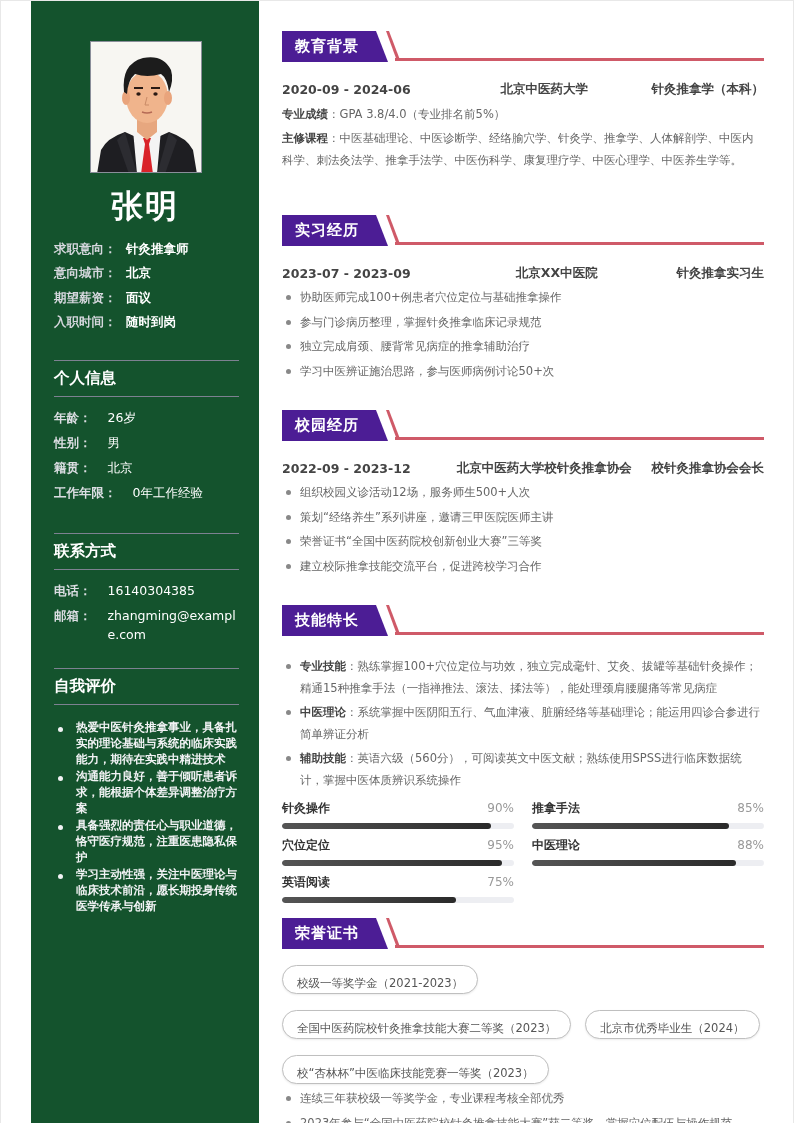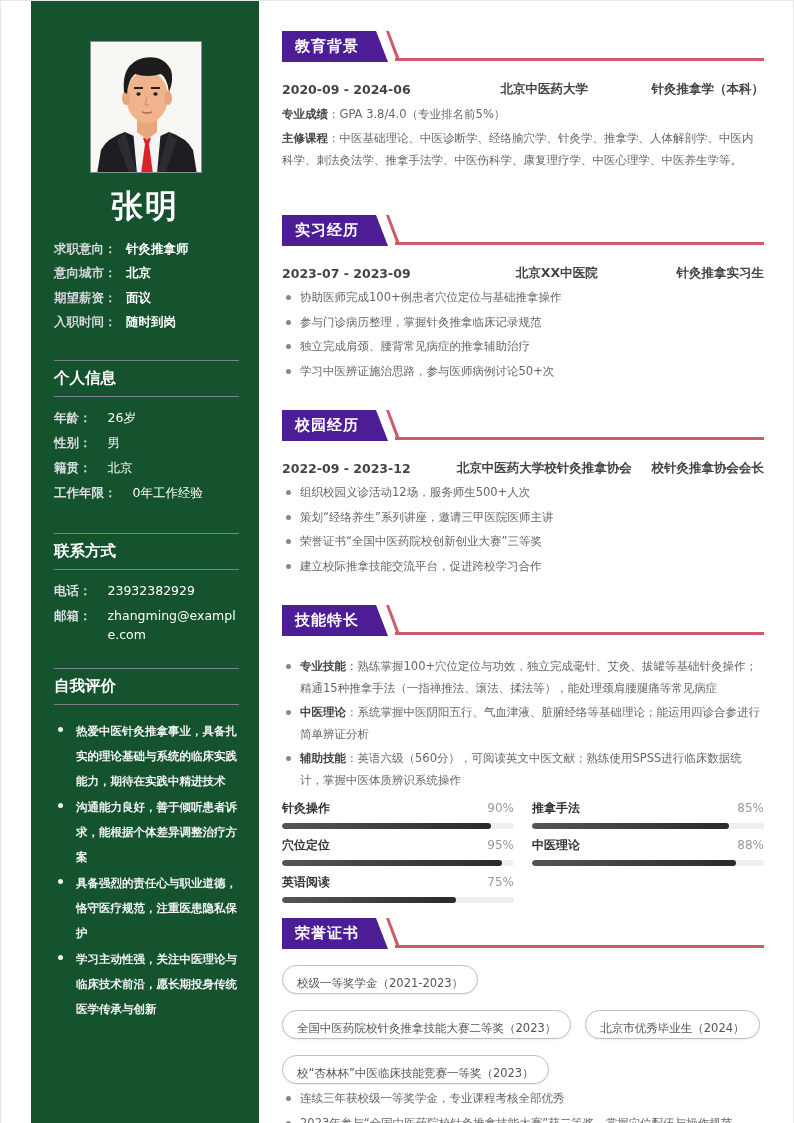--- a/index.html
+++ b/index.html
@@ -21,21 +21,21 @@
   .intent-row .v { color: #ffffff; }
 
   .side-section { position: absolute; left: 23px; width: 185px; }
   .side-divider { height: 1px; background: #7d8191; width: 185px; }
   .side-title { font-size: 15.5px; font-weight: bold; color: #fff; height: 35px; line-height: 35px; }
   .kv-row { display: flex; font-size: 12.5px; min-height: 25px; align-items: flex-start; line-height: 19px; padding-top: 3px; }
   .kv-row .k { color: #dcdee3; font-weight: bold; white-space: nowrap; }
   .kv-row .v { color: #fff; margin-left: 16px; word-break: break-all; }
 
   .self-list { list-style: none; margin-top: 14px; padding-left: 0; }
-  .self-list li { position: relative; padding-left: 22px; font-size: 11.5px; font-weight: bold; color: #f2f3f5; line-height: 25px; margin-bottom: 1px; }
+  .self-list li { position: relative; padding-left: 22px; font-size: 11.5px; font-weight: bold; color: #f2f3f5; line-height: 16px; margin-bottom: 1px; }
   .self-list li::before { content: ""; position: absolute; left: 4px; top: 8px; width: 5px; height: 5px; border-radius: 50%; background: #f2f3f5; }
 
   
   .main { position: absolute; left: 282px; top: 0; width: 482px; }
   .section { position: absolute; left: 0; width: 482px; }
   .sec-head { position: relative; height: 32px; }
   .sec-tag { position: absolute; left: 0; top: 0; height: 31px; width: 106px; background: #4c1d95;
              clip-path: polygon(0 0, 94px 0, 106px 31px, 0 31px); }
   .sec-tag span { position: absolute; left: 13px; top: 6px; font-size: 15px; font-weight: bold; color: #fff; letter-spacing: 1px; }
   .sec-slash { position: absolute; left: 104px; top: 0; width: 14px; height: 30px; }
@@ -154,21 +154,21 @@
       </div>
     </div>
 
     <div class="side-section" style="top:532px;">
       <div class="side-divider"></div>
       <div class="side-title">联系方式</div>
       <div class="side-divider"></div>
       <div style="margin-top:8px;">
         <div class="kv-row">
           <span class="k">电话：</span>
-          <span class="v">23932382929</span>
+          <span class="v">16140304385</span>
         </div>
         <div class="kv-row">
           <span class="k">邮箱：</span>
           <span class="v" style="width:140px;">zhangming@example.com</span>
         </div>
       </div>
     </div>
 
     <div class="side-section" style="top:667px;">
       <div class="side-divider"></div>

